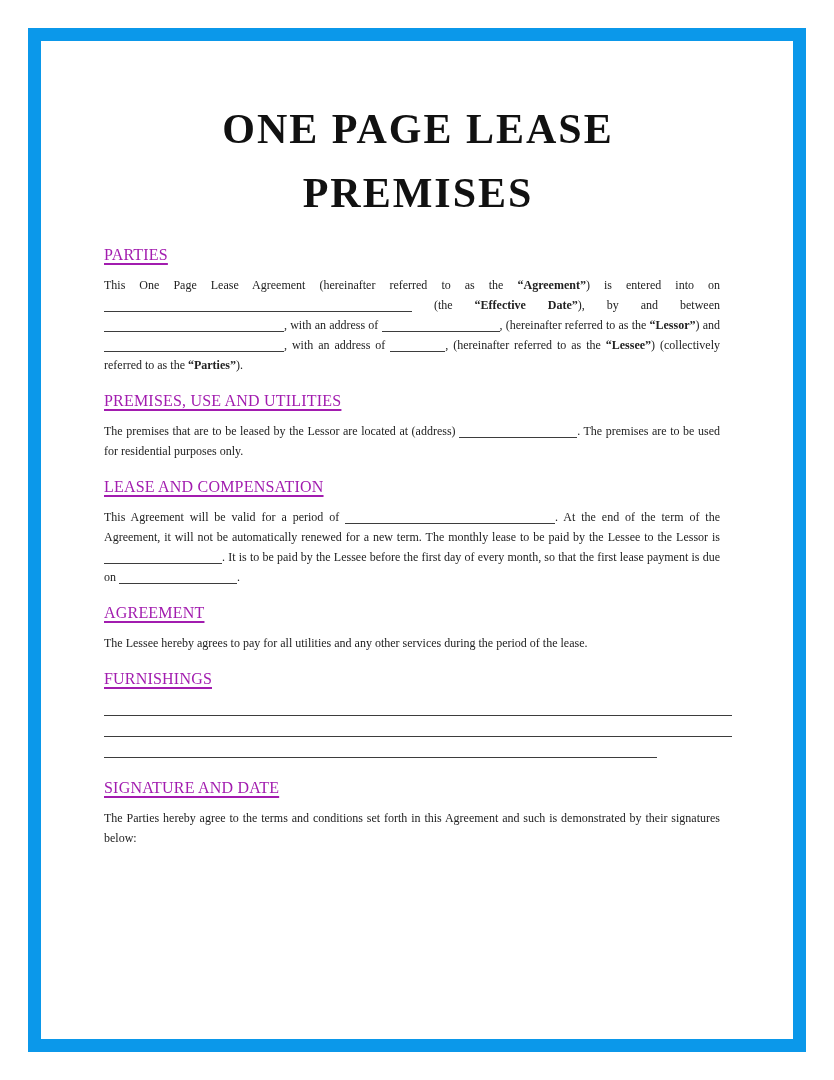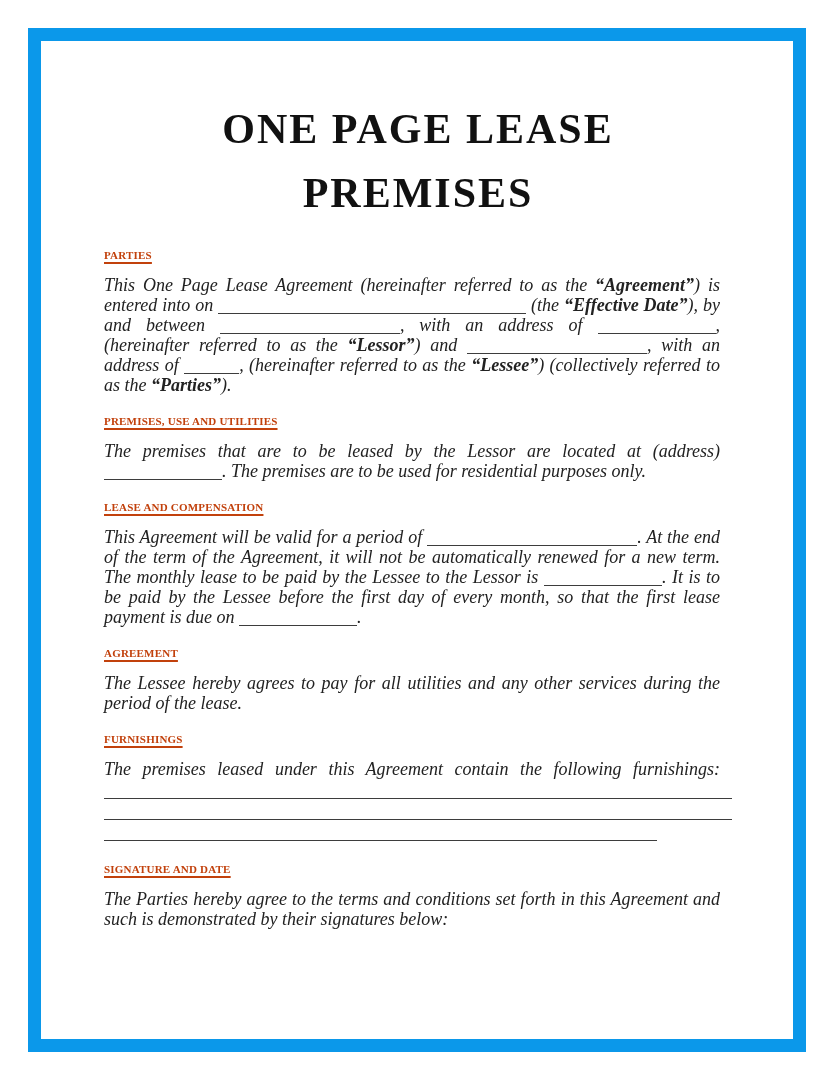--- a/index.html
+++ b/index.html
@@ -23,31 +23,30 @@
   }
   h1.doc-title{
     margin:0 0 20px 0;
     font-size:42px;line-height:64px;font-weight:bold;
     text-align:center;letter-spacing:2px;color:#111;
   }
   h1.doc-title .title-line{display:block;}
   section.doc-section{margin:0;}
   h2.sec-heading{
     margin:16px 0 10px 0;
-    font-size:11px;line-height:20px;font-weight:bold;color:#c2410c;
+    font-size:16px;line-height:20px;font-weight:normal;color:#a21caf;
     letter-spacing:0.2px;
     text-decoration:underline;
     text-underline-offset:3px;
     text-decoration-thickness:1.5px;
   }
   p.para{
     margin:10px 12px 0 0;
-    font-size:18px;line-height:20px;
+    font-size:12px;line-height:20px;
     text-align:justify;
-    font-style:italic;
   }
   p.para.lines{line-height:21px;margin-top:6px;}
   strong{font-weight:bold;}
   .blank{
     display:inline-block;
     height:14px;
     vertical-align:-3px;
     border-bottom:1.4px solid var(--line-color);
   }
   .w-xs{width:55px;}
@@ -78,20 +77,20 @@
       <section class="doc-section">
         <h2 class="sec-heading">LEASE AND COMPENSATION</h2>
         <p class="para"><span>This Agreement will be valid for a period of </span><span class="blank w-l"></span><span>. At the end of the term of the Agreement, it will not be automatically renewed for a new term. The monthly lease to be paid by the Lessee to the Lessor is </span><span class="blank w-s"></span><span>. It is to be paid by the Lessee before the first day of every month, so that the first lease payment is due on </span><span class="blank w-s"></span><span>.</span></p>
       </section>
       <section class="doc-section">
         <h2 class="sec-heading">AGREEMENT</h2>
         <p class="para"><span>The Lessee hereby agrees to pay for all utilities and any other services during the period of the lease.</span></p>
       </section>
       <section class="doc-section">
         <h2 class="sec-heading">FURNISHINGS</h2>
-        <p class="para lines"><span>The premises leased under this Agreement contain the following furnishings: </span><span class="blank w-full"></span><span> </span><span class="blank w-full"></span><span> </span><span class="blank w-f3"></span></p>
+        <p class="para lines"><span class="blank w-full"></span><span> </span><span class="blank w-full"></span><span> </span><span class="blank w-f3"></span></p>
       </section>
       <section class="doc-section">
         <h2 class="sec-heading">SIGNATURE AND DATE</h2>
         <p class="para"><span>The Parties hereby agree to the terms and conditions set forth in this Agreement and such is demonstrated by their signatures below:</span></p>
       </section>
     </div>
 </div>
 
 </body></html>

